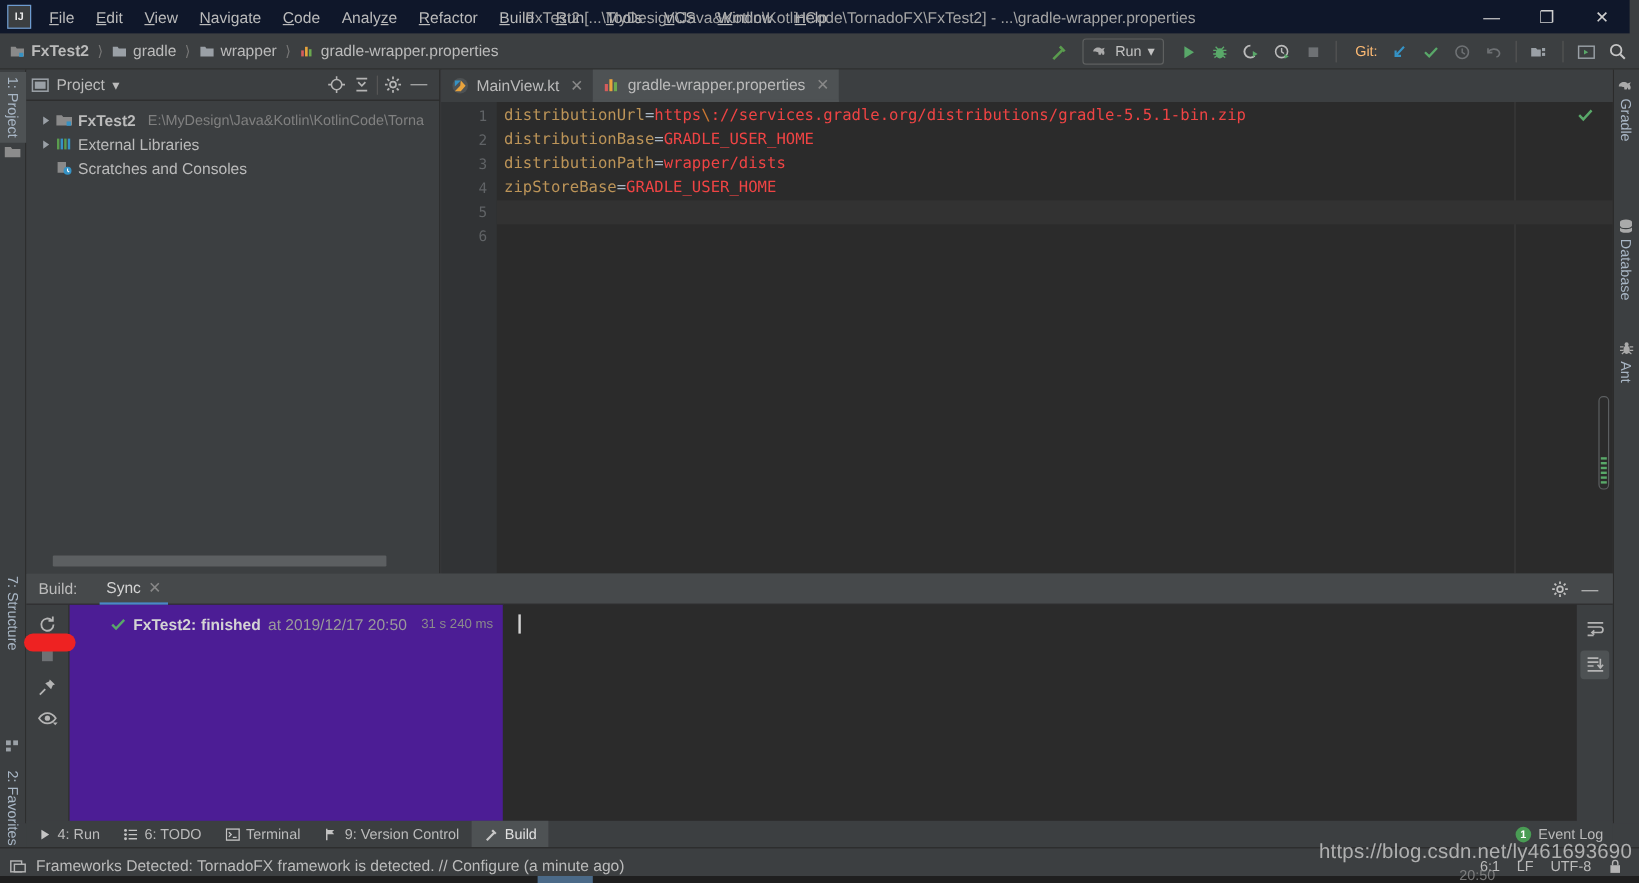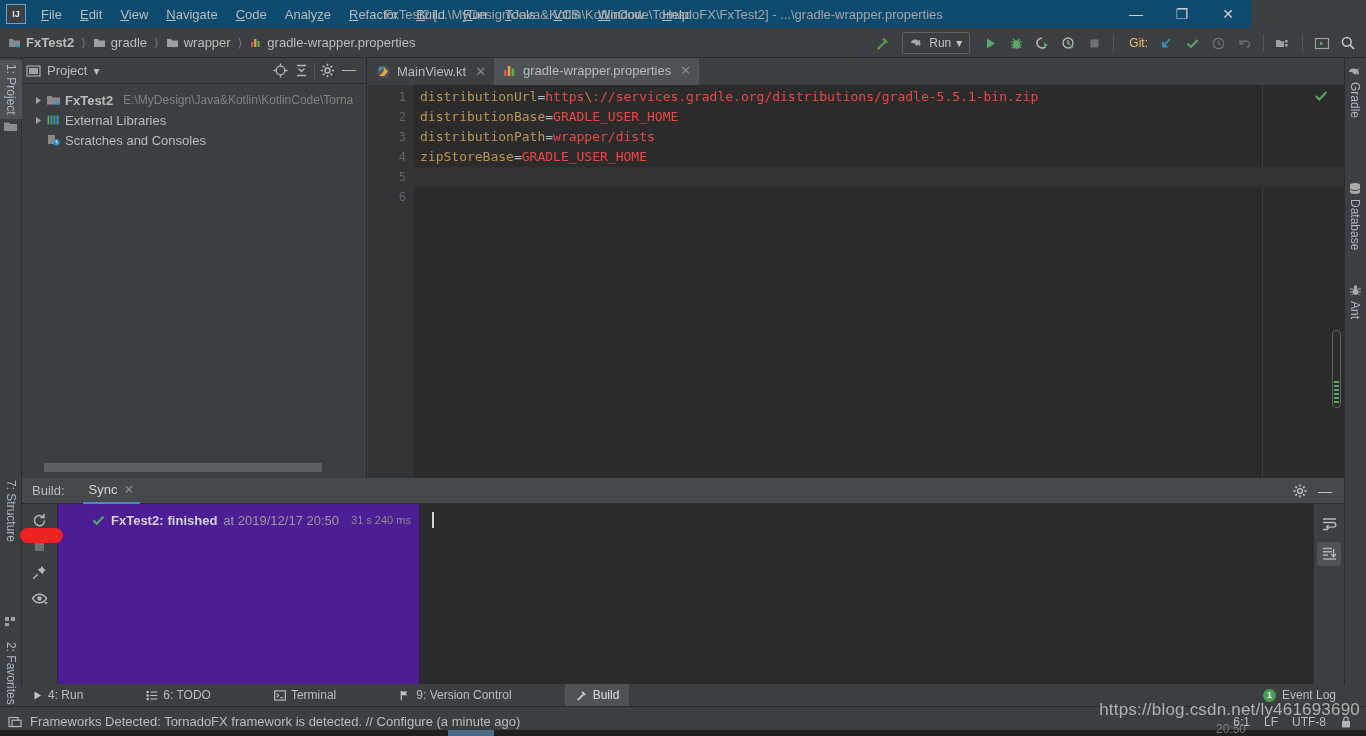--- a/index.html
+++ b/index.html
@@ -8,22 +8,22 @@
     background: #3c3f41;
     font-family: "Liberation Sans", sans-serif;
     font-size: 12px;
     color: #bbbbbb;
     overflow: hidden;
   }
   body { position: relative; }
 
   
   .titlebar {
-    position: absolute; top: 0; left: 0; width: 1251px; height: 28px;
-    background: #0c4a6e; display: flex; align-items: center;
+    position: absolute; top: 0; left: 0; width: 1358px; height: 28px;
+    background: #0f172a; display: flex; align-items: center;
   }
   .ij-logo {
     width: 20px; height: 20px; margin: 0 6px 0 6px;
     background: #3c3f41; border: 1px solid #6d9cd1;
     display: flex; align-items: center; justify-content: center;
     font-size: 9px; font-weight: bold; color: #e8e8e8;
     font-family: "Liberation Sans", sans-serif;
   }
   .menu { display: flex; align-items: center; height: 28px; }
   .menu-item {
@@ -225,21 +225,21 @@
 
   
   .red-oval {
     position: absolute; left: 20px; top: 528px; width: 43px; height: 15px;
     background: #ee2222; border-radius: 8px; z-index: 40;
   }
 
   
   .bottombar {
     position: absolute; left: 22px; bottom: 30px; width: 1322px; height: 22px;
-    background: #3c3f41; display: flex; align-items: center; gap: 43px;
+    background: #3c3f41; display: flex; align-items: center;
   }
   .bb-item {
     display: flex; align-items: center; gap: 5px; height: 22px;
     padding: 0 10px; font-size: 12px; color: #bbbbbb;
   }
   .bb-item.active { background: #4e5254; color: #e0e0e0; }
   .bb-right { margin-left: auto; display: flex; align-items: center; padding-right: 8px; gap: 6px; }
   .evt-badge {
     width: 13px; height: 13px; border-radius: 50%; background: #499c54;
     color: #fff; font-size: 9px; display: flex; align-items: center;

